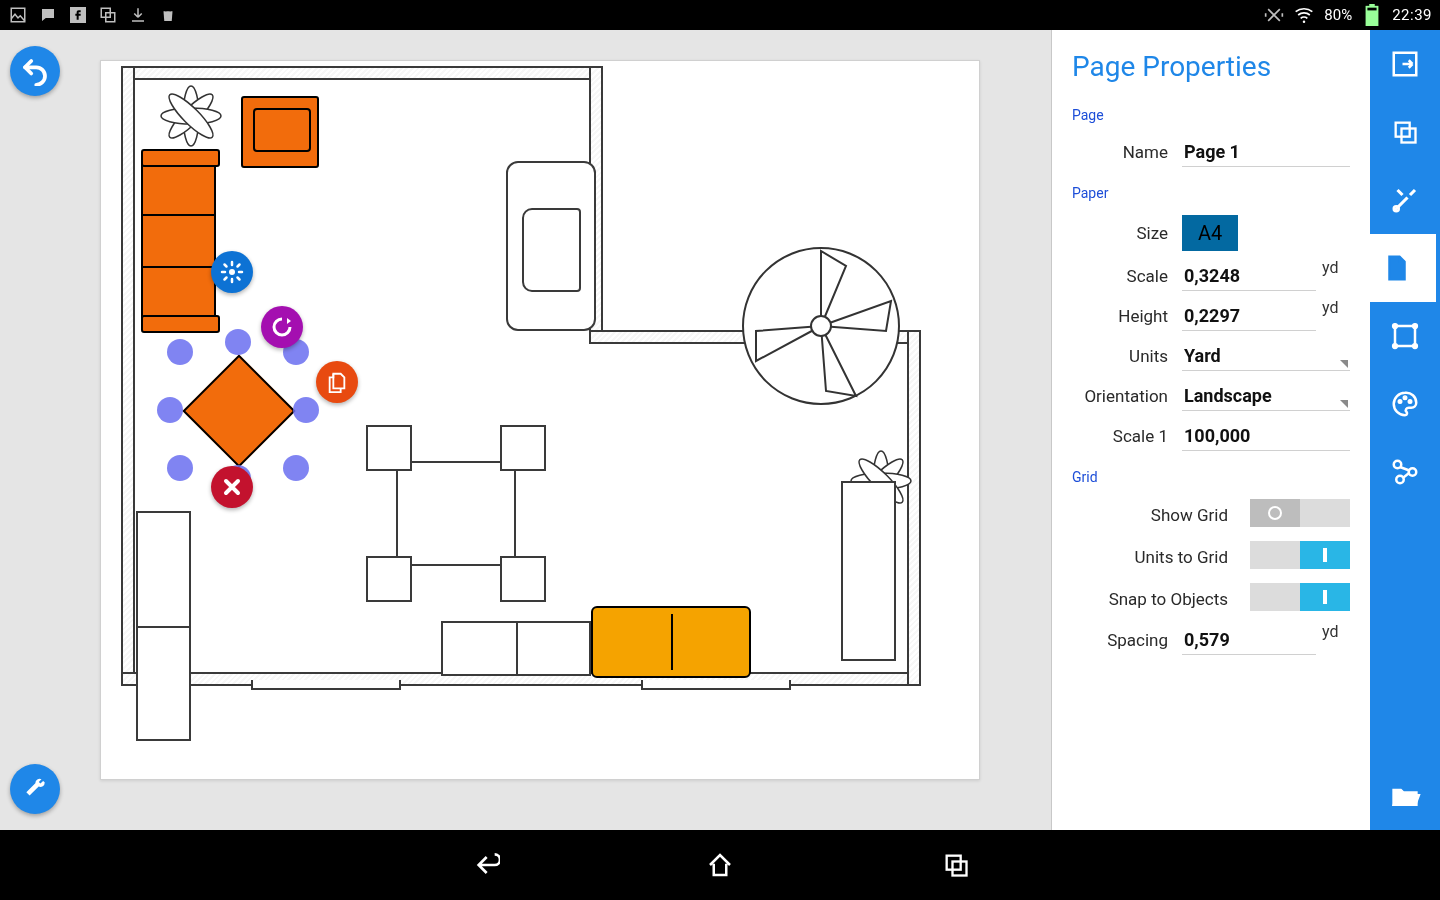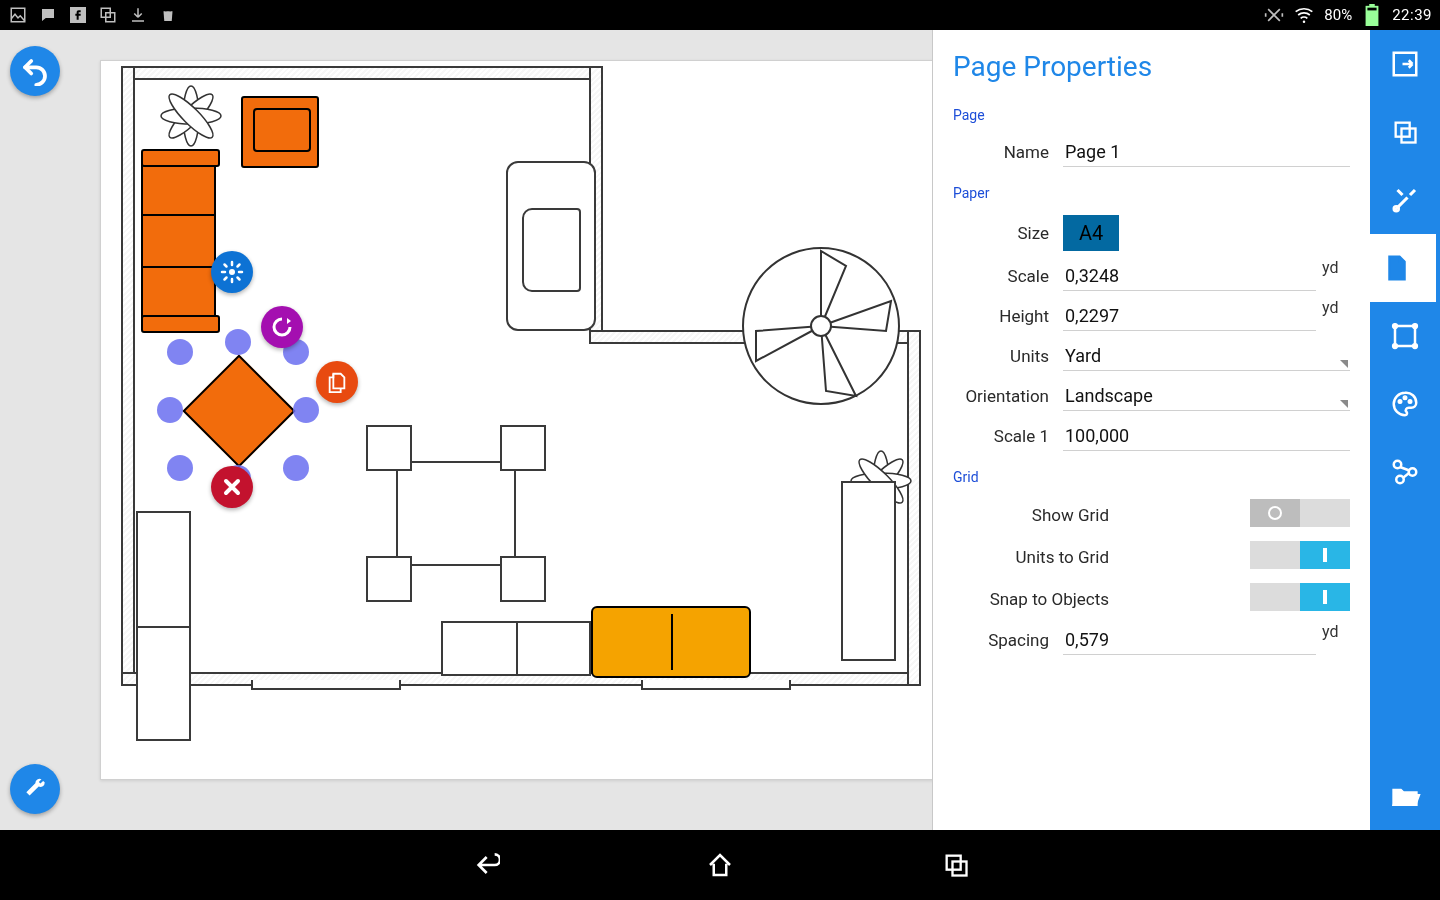--- a/index.html
+++ b/index.html
@@ -78,26 +78,26 @@
 .wallfill{background:repeating-linear-gradient(135deg,#f7f7f7,#f7f7f7 2px,#fff 2px,#fff 4px);}
 
 
 .ctx{position:absolute;width:42px;height:42px;border-radius:50%;display:flex;align-items:center;justify-content:center;box-shadow:0 2px 4px rgba(0,0,0,.3);}
 .ctx.blue{background:#0d72d4;}
 .ctx.purp{background:#a40fb0;}
 .ctx.oran{background:#e84a10;}
 .ctx.red {background:#c3122e;}
 
 
-#props { position:absolute; right:70px; top:0; bottom:0; width:438px; background:#fff; border-left:1px solid #c8c8c8; padding:20px 20px 0 20px; overflow:hidden; }
+#props { position:absolute; right:70px; top:0; bottom:0; width:319px; background:#fff; border-left:1px solid #c8c8c8; padding:20px 20px 0 20px; overflow:hidden; }
 #props h1{ color:#1f87e8; font-size:28px; font-weight:400; margin-bottom:24px; }
 .sect{ color:#1d4ed8; font-size:14px; margin:18px 0 14px 0; }
 .row{ display:flex; align-items:center; margin:10px 0; }
 .row .lbl{ flex:0 0 110px; text-align:right; color:#2a2a2a; font-size:17px; padding-right:14px; }
-.row .val{ flex:1; font-size:18px; color:#111; border-bottom:1px solid #d0d0d0; padding:4px 2px; }
+.row .val{ flex:1; font-size:18px; color:#111; border-bottom:1px solid #d0d0d0; padding:4px 2px;font-weight:bold; }
 .row .unit{ width:28px; font-size:16px; color:#333; margin-left:6px; margin-top:-18px;}
 .row.drop .val{ position:relative; }
 .row.drop .val::after{ content:""; position:absolute; right:2px; bottom:2px; width:0;height:0;border-left:8px solid transparent;border-top:8px solid #8a8a8a;}
 .chip{ display:inline-block; background:#0369a1; padding:6px 16px; font-size:20px; }
 
 .toggle{ width:100px; height:28px; background:#dcdcdc; position:relative; display:inline-block; }
 .toggle .knob{ position:absolute; top:0; width:50px; height:28px; display:flex; align-items:center; justify-content:center; font-size:14px; }
 .toggle .knob.off{ left:0;  background:#bdbdbd; color:#fff; }
 .toggle .knob.on { right:0; background:#29b6e6; color:#fff; }
 .toggle .knob .dot{width:14px;height:14px;border:2px solid #fff;border-radius:50%;}

